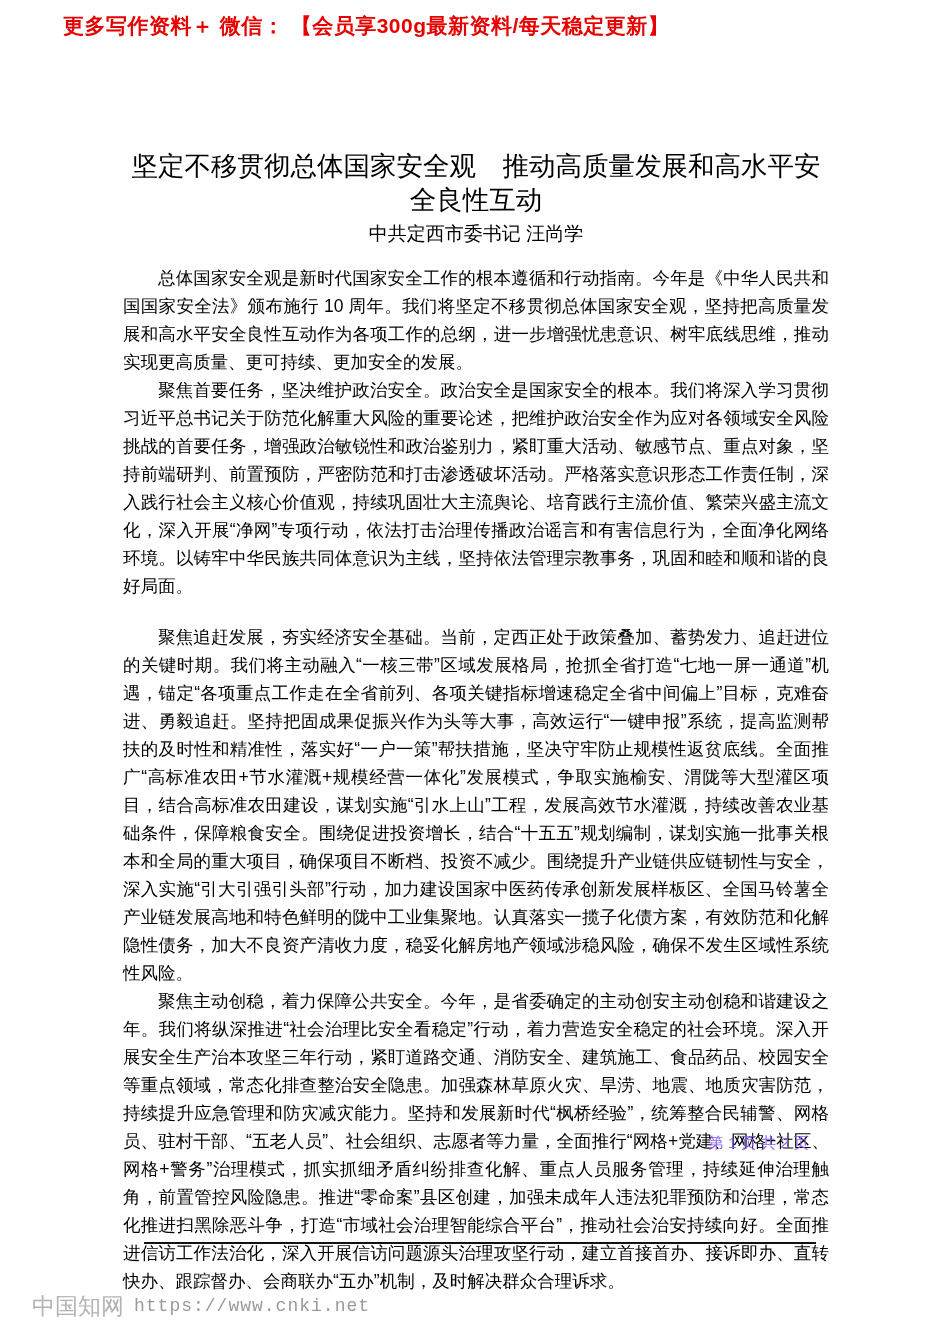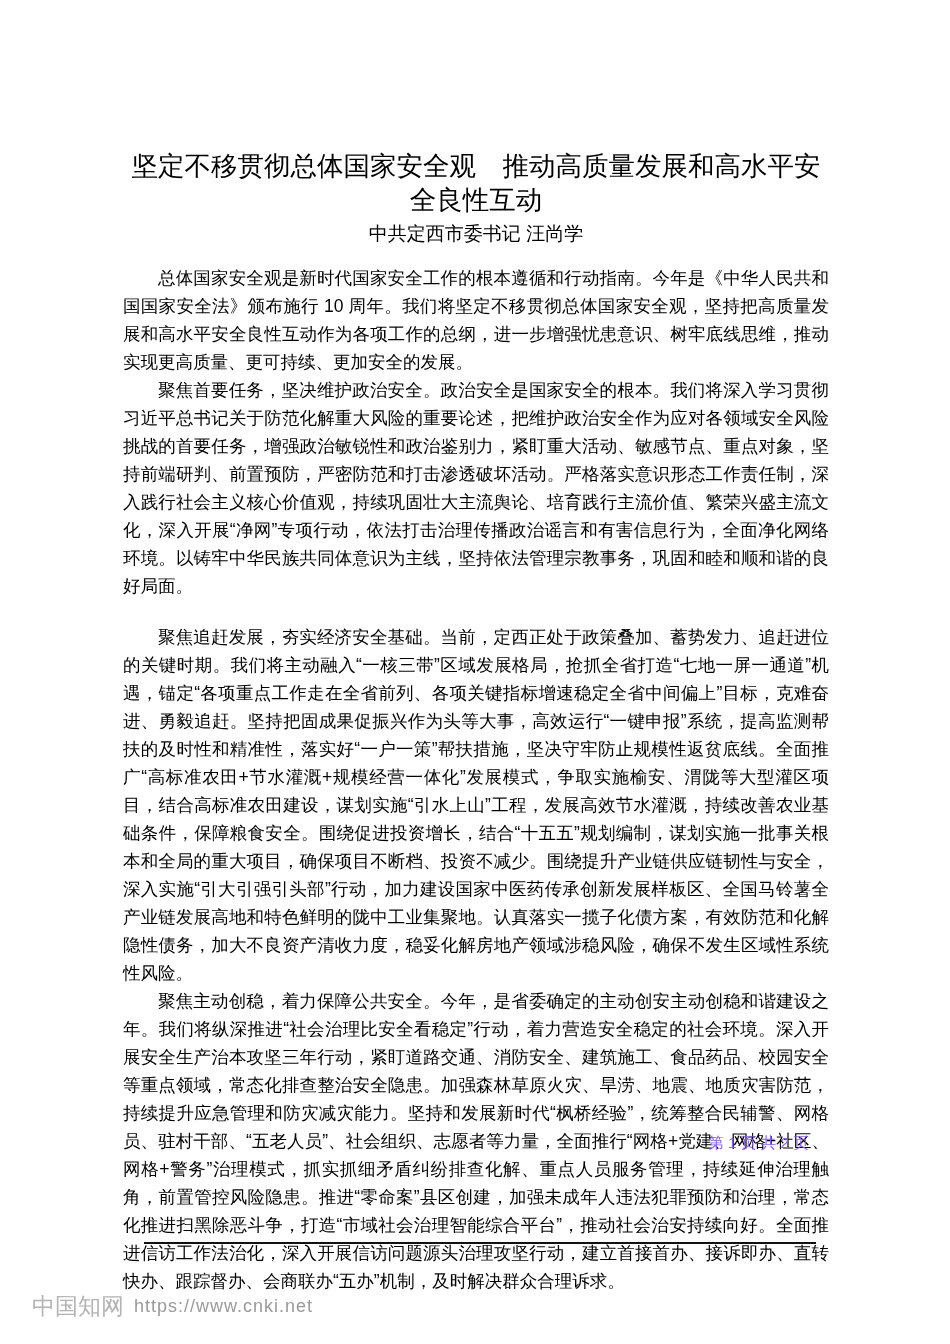--- a/index.html
+++ b/index.html
@@ -87,29 +87,30 @@
     font-size: 23px;
     color: #b3b3b3;
     font-family: Liberation Mono, monospace;
   }
   .cnki-url {
     position: absolute;
     top: 1296px;
     left: 134px;
     font-size: 18px;
     color: #9a9a9a;
-    font-family: Liberation Sans, sans-serif;
+    font-family: Liberation Mono, monospace;
     letter-spacing: 1px;
   }
 </style>
 </head>
 <body>
 
 <div class="page">
 
+  <div class="promo-banner">更多写作资料＋ 微信： 【会员享300g最新资料/每天稳定更新】</div>
 
 
   <h1 class="article-title">坚定不移贯彻总体国家安全观　推动高质量发展和高水平安全良性互动</h1>
 
   <div class="article-author">中共定西市委书记  汪尚学</div>
 
   <div class="article-body">
     <p>总体国家安全观是新时代国家安全工作的根本遵循和行动指南。今年是《中华人民共和国国家安全法》颁布施行 10 周年。我们将坚定不移贯彻总体国家安全观，坚持把高质量发展和高水平安全良性互动作为各项工作的总纲，进一步增强忧患意识、树牢底线思维，推动实现更高质量、更可持续、更加安全的发展。</p>
     <p class="para-gap">聚焦首要任务，坚决维护政治安全。政治安全是国家安全的根本。我们将深入学习贯彻习近平总书记关于防范化解重大风险的重要论述，把维护政治安全作为应对各领域安全风险挑战的首要任务，增强政治敏锐性和政治鉴别力，紧盯重大活动、敏感节点、重点对象，坚持前端研判、前置预防，严密防范和打击渗透破坏活动。严格落实意识形态工作责任制，深入践行社会主义核心价值观，持续巩固壮大主流舆论、培育践行主流价值、繁荣兴盛主流文化，深入开展“净网”专项行动，依法打击治理传播政治谣言和有害信息行为，全面净化网络环境。以铸牢中华民族共同体意识为主线，坚持依法管理宗教事务，巩固和睦和顺和谐的良好局面。</p>
     <p>聚焦追赶发展，夯实经济安全基础。当前，定西正处于政策叠加、蓄势发力、追赶进位的关键时期。我们将主动融入“一核三带”区域发展格局，抢抓全省打造“七地一屏一通道”机遇，锚定“各项重点工作走在全省前列、各项关键指标增速稳定全省中间偏上”目标，克难奋进、勇毅追赶。坚持把固成果促振兴作为头等大事，高效运行“一键申报”系统，提高监测帮扶的及时性和精准性，落实好“一户一策”帮扶措施，坚决守牢防止规模性返贫底线。全面推广“高标准农田+节水灌溉+规模经营一体化”发展模式，争取实施榆安、渭陇等大型灌区项目，结合高标准农田建设，谋划实施“引水上山”工程，发展高效节水灌溉，持续改善农业基础条件，保障粮食安全。围绕促进投资增长，结合“十五五”规划编制，谋划实施一批事关根本和全局的重大项目，确保项目不断档、投资不减少。围绕提升产业链供应链韧性与安全，深入实施“引大引强引头部”行动，加力建设国家中医药传承创新发展样板区、全国马铃薯全产业链发展高地和特色鲜明的陇中工业集聚地。认真落实一揽子化债方案，有效防范和化解隐性债务，加大不良资产清收力度，稳妥化解房地产领域涉稳风险，确保不发生区域性系统性风险。</p>

